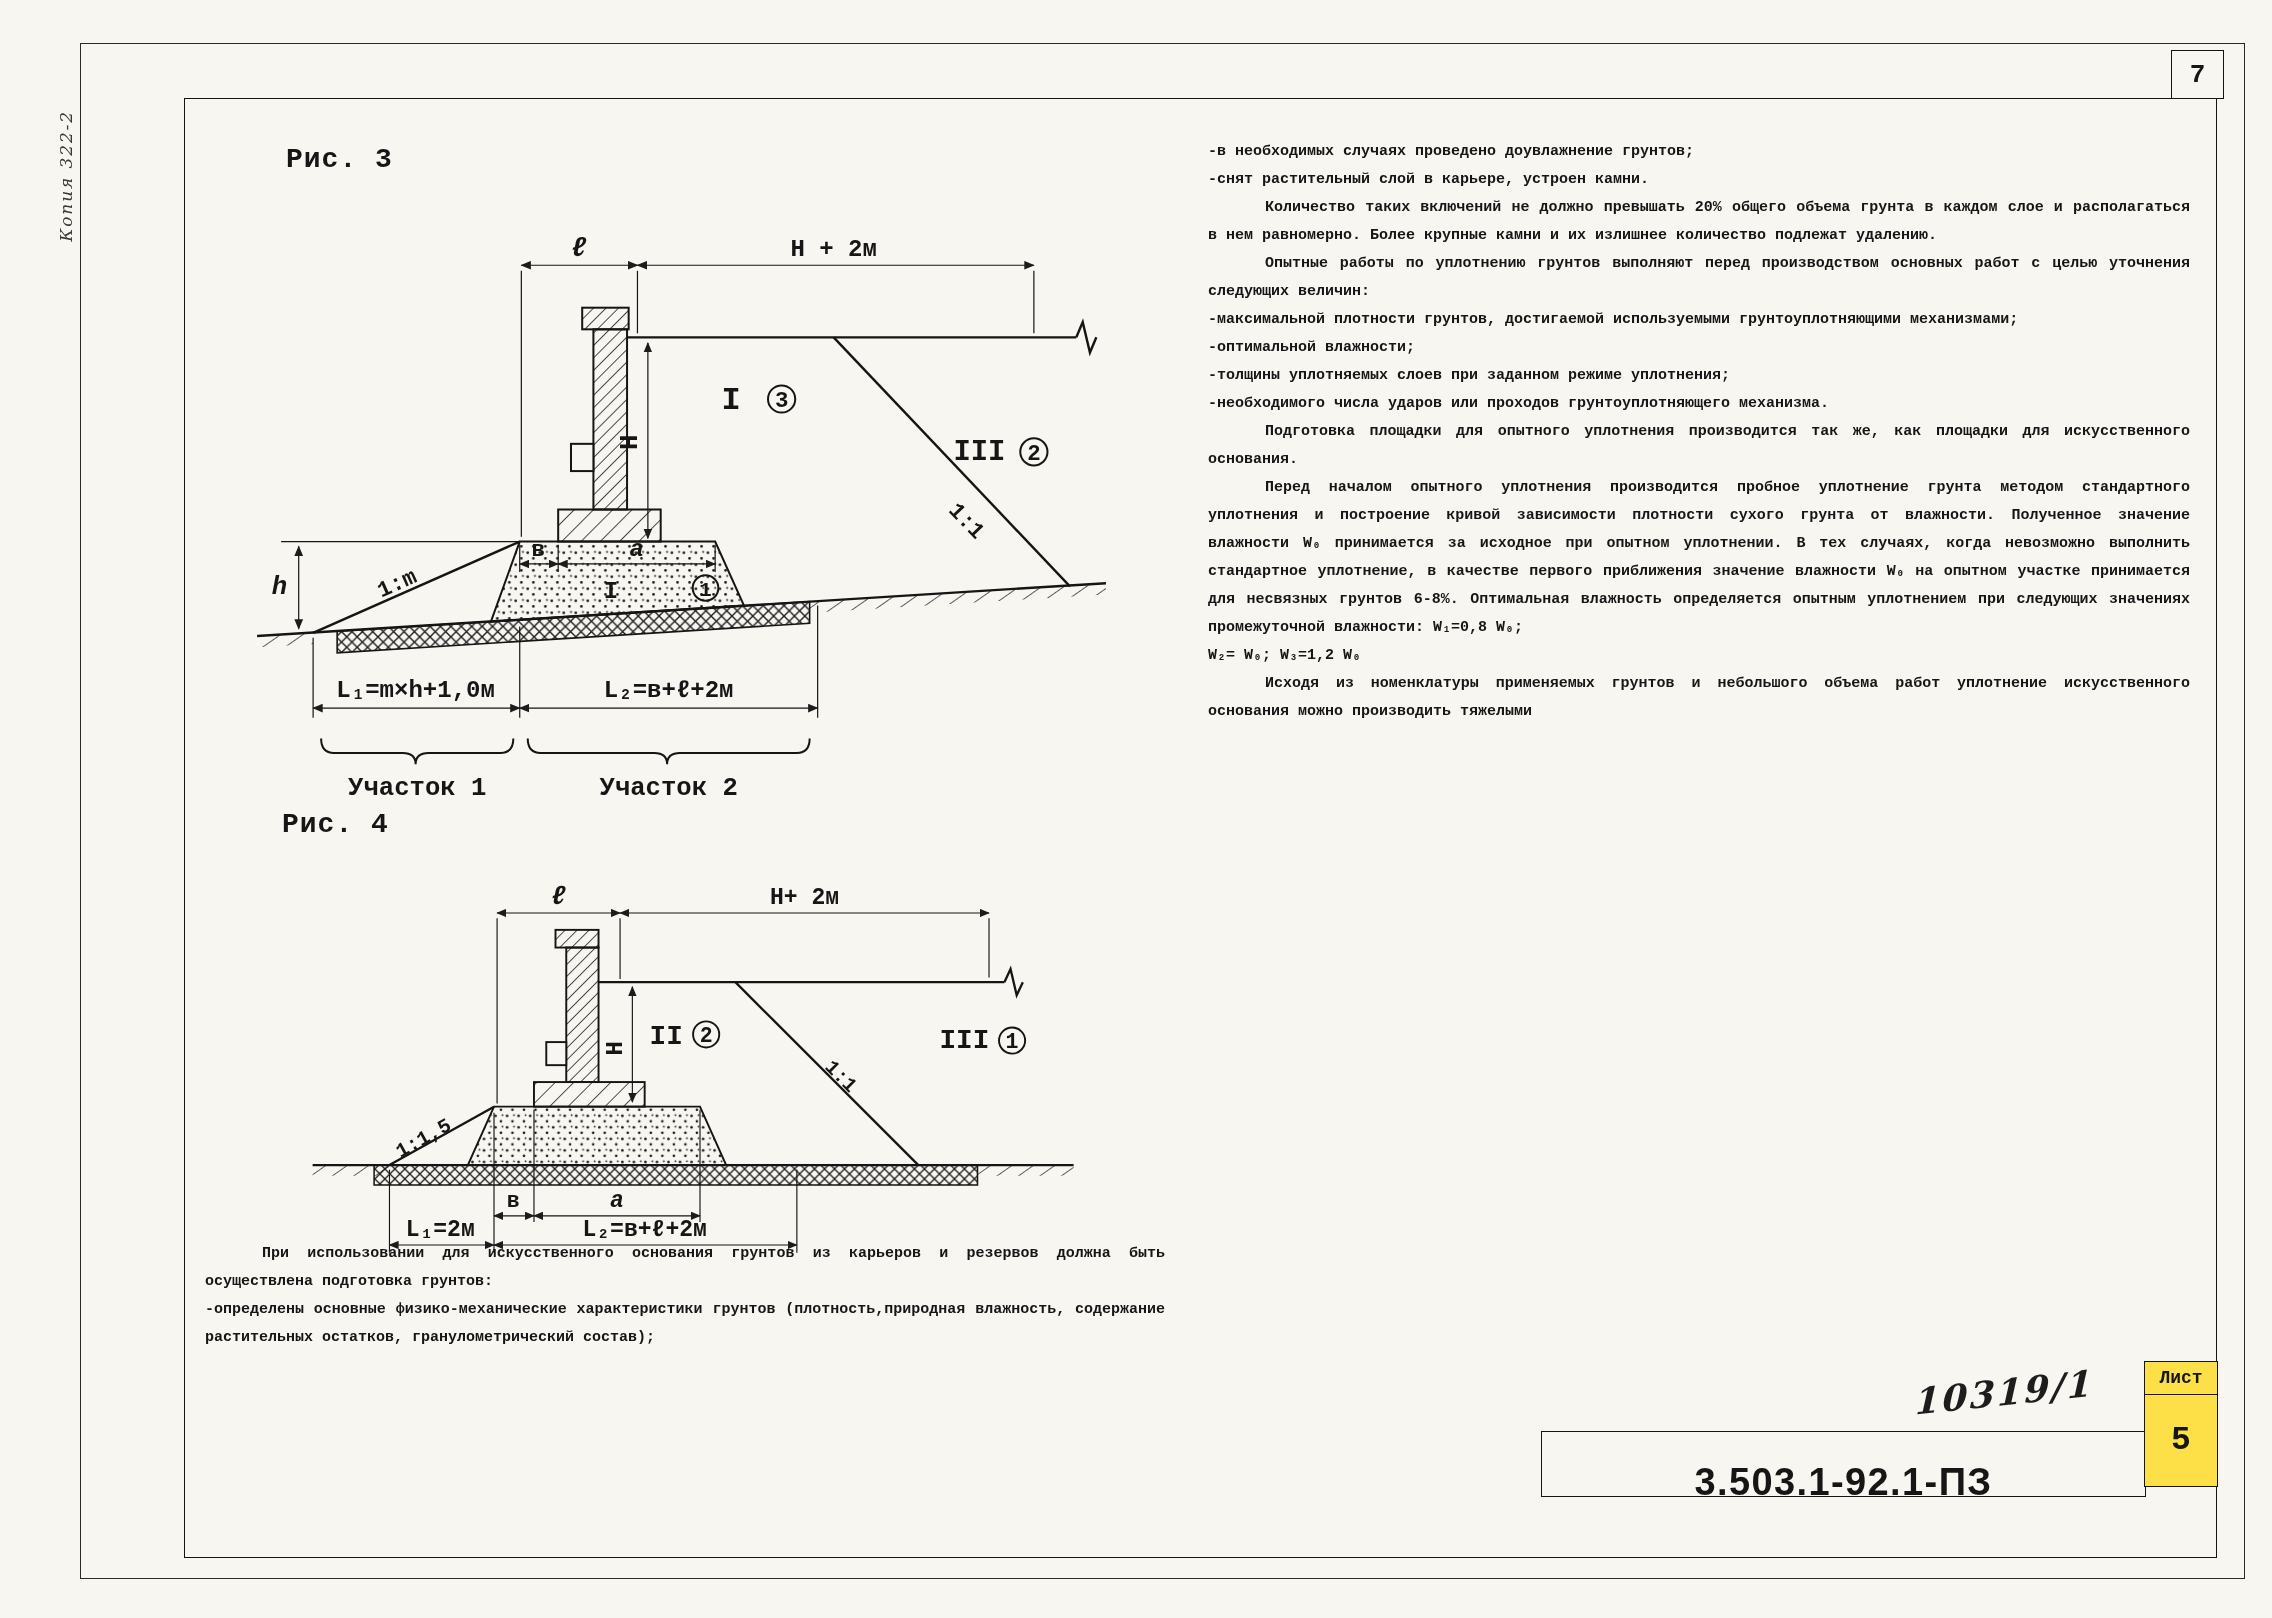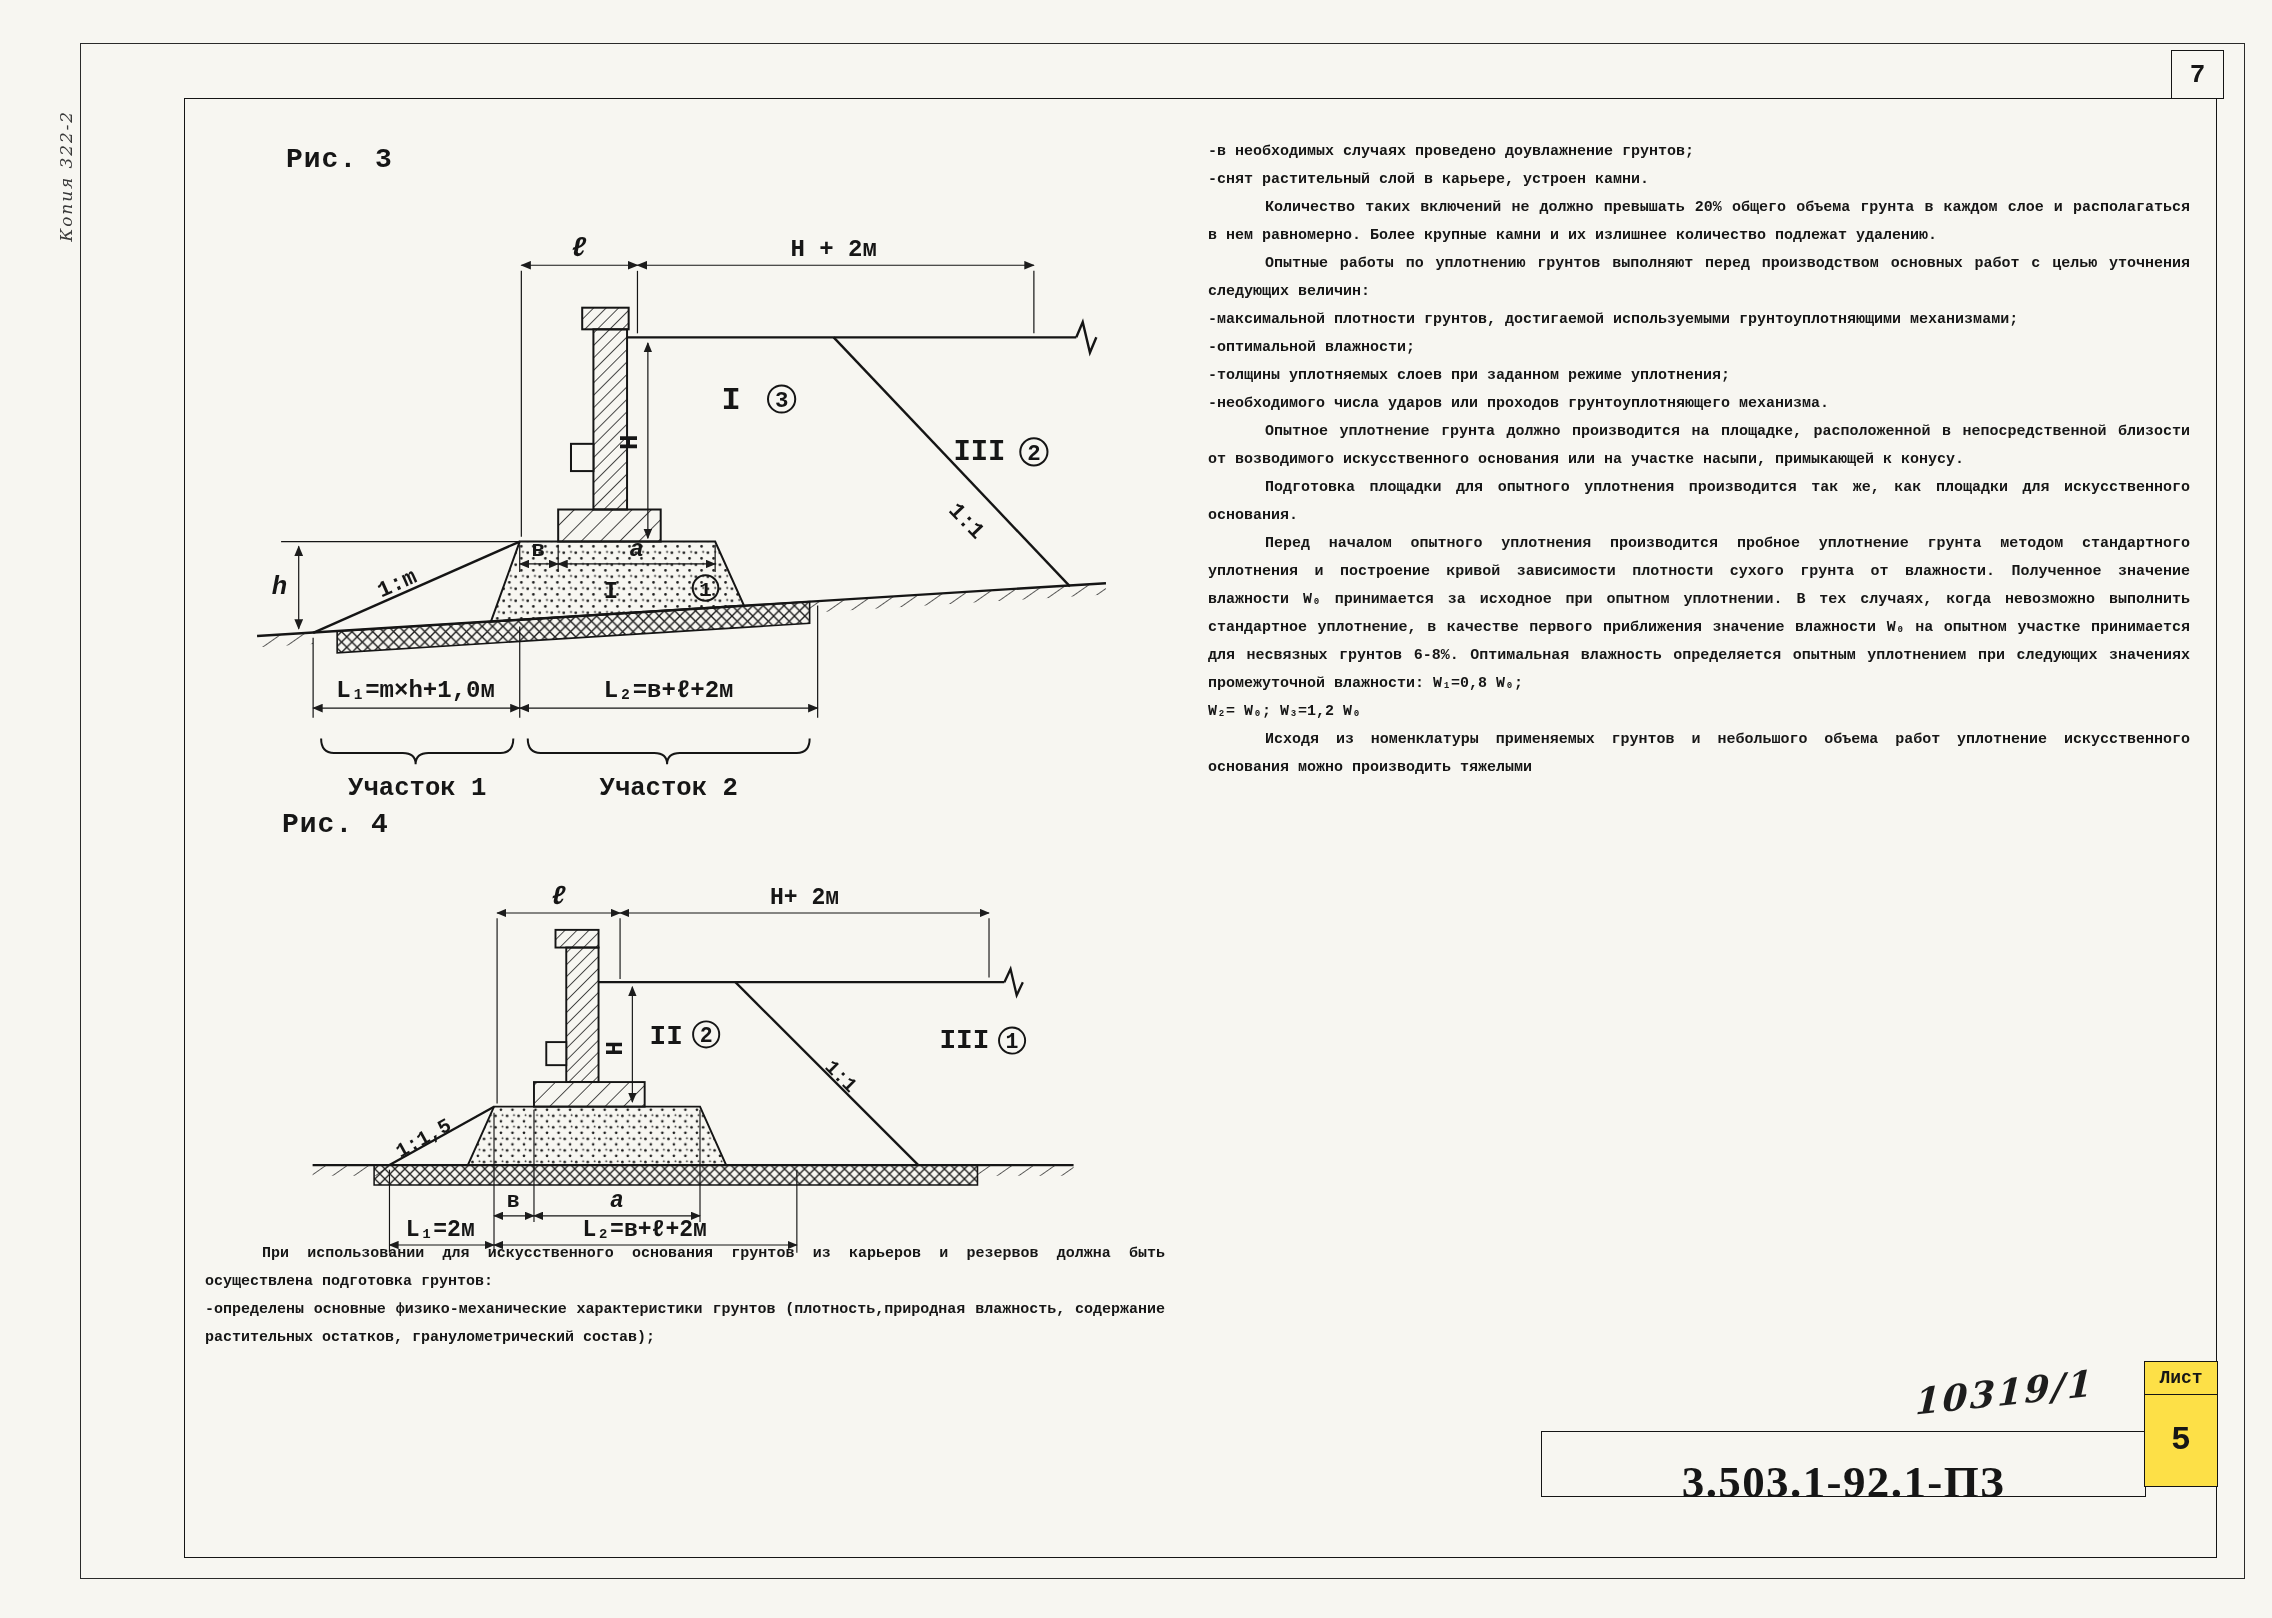--- a/index.html
+++ b/index.html
@@ -22,21 +22,21 @@
   .fig-title{font-size:28px;font-weight:700;letter-spacing:1px;}
   .fig-title-3{left:286px;top:144px;}
   .fig-title-4{left:282px;top:809px;}
   .fig3-svg{left:201px;top:189px;}
   .fig4-svg{left:205px;top:859px;}
   svg text{fill:#161616;font-weight:700;font-family:"Liberation Mono","DejaVu Sans Mono",monospace;}
   .handwritten{left:1915px;top:1371px;font-family:"DejaVu Serif",serif;font-style:italic;font-weight:700;
     font-size:36px;transform:rotate(-6deg) skewX(-8deg);letter-spacing:2.4px;color:#1d1d1d;}
   .doc-code-box{left:1541px;top:1431px;width:603px;height:64px;border:1.9px solid #151515;
     display:flex;align-items:center;justify-content:center;background:#f7f6f1;}
-  .doc-code{font-family:Liberation Serif, serif;font-weight:700;font-size:45px;letter-spacing:1.4px;margin-top:36px;}
+  .doc-code{font-family:Liberation Sans, sans-serif;font-weight:700;font-size:38px;letter-spacing:1.4px;margin-top:36px;}
   .sheet-box{left:2144px;top:1361px;width:72px;height:124px;border:1.9px solid #151515;background:#fde047;}
   .sheet-box .lbl{height:31.5px;border-bottom:1.9px solid #151515;display:flex;align-items:center;justify-content:center;
     font-size:18px;font-weight:700;}
   .sheet-box .val{height:91px;display:flex;align-items:center;justify-content:center;font-size:33px;font-weight:700;}
 </style>
 </head>
 <body>
 
 <div class="sheet">
 
@@ -264,21 +264,20 @@
 
   <div class="abs col-right txt">
     <p>-в необходимых случаях проведено доувлажнение грунтов;</p>
     <p>-снят растительный слой в карьере, устроен камни.</p>
     <p class="ind">Количество таких включений не должно превышать 20% общего объема грунта в каждом слое и располагаться в нем равномерно. Более крупные камни и их излишнее количество подлежат удалению.</p>
     <p class="ind">Опытные работы по уплотнению грунтов выполняют перед производством основных работ с целью уточнения следующих величин:</p>
     <p>-максимальной плотности грунтов, достигаемой используемыми грунтоуплотняющими механизмами;</p>
     <p>-оптимальной влажности;</p>
     <p>-толщины уплотняемых слоев при заданном режиме уплотнения;</p>
     <p>-необходимого числа ударов или проходов грунтоуплотняющего механизма.</p>
-    <p class="ind">Опытное уплотнение грунта должно производится на площадке, расположенной в непосредственной близости от возводимого искусственного основания или на участке насыпи, примыкающей к конусу.</p>
     <p class="ind">Подготовка площадки для опытного уплотнения производится так же, как площадки для искусственного основания.</p>
     <p class="ind">Перед началом опытного уплотнения производится пробное уплотнение грунта методом стандартного уплотнения и построение кривой зависимости плотности сухого грунта от влажности. Полученное значение влажности W₀ принимается за исходное при опытном уплотнении. В тех случаях, когда невозможно выполнить стандартное уплотнение, в качестве первого приближения значение влажности W₀ на опытном участке принимается для несвязных грунтов 6-8%. Оптимальная влажность определяется опытным уплотнением при следующих значениях промежуточной влажности: W₁=0,8 W₀;</p>
     <p>W₂= W₀; W₃=1,2 W₀</p>
     <p class="ind">Исходя из номенклатуры применяемых грунтов и небольшого объема работ уплотнение искусственного основания можно производить тяжелыми</p>
   </div>
 
   <div class="abs handwritten">10319/1</div>
 
   <div class="abs doc-code-box">
     <span class="doc-code">3.503.1-92.1-ПЗ</span>

